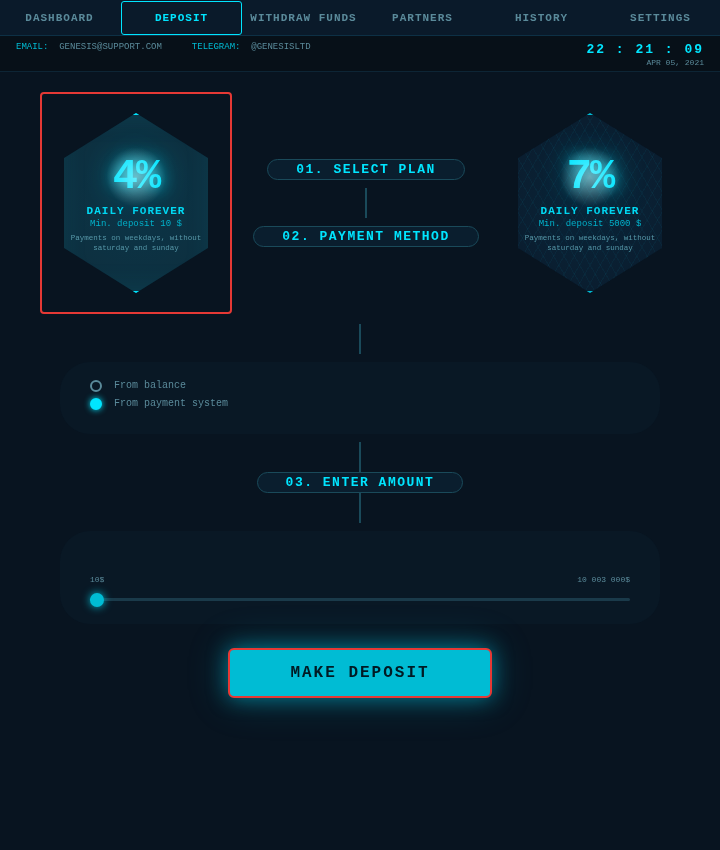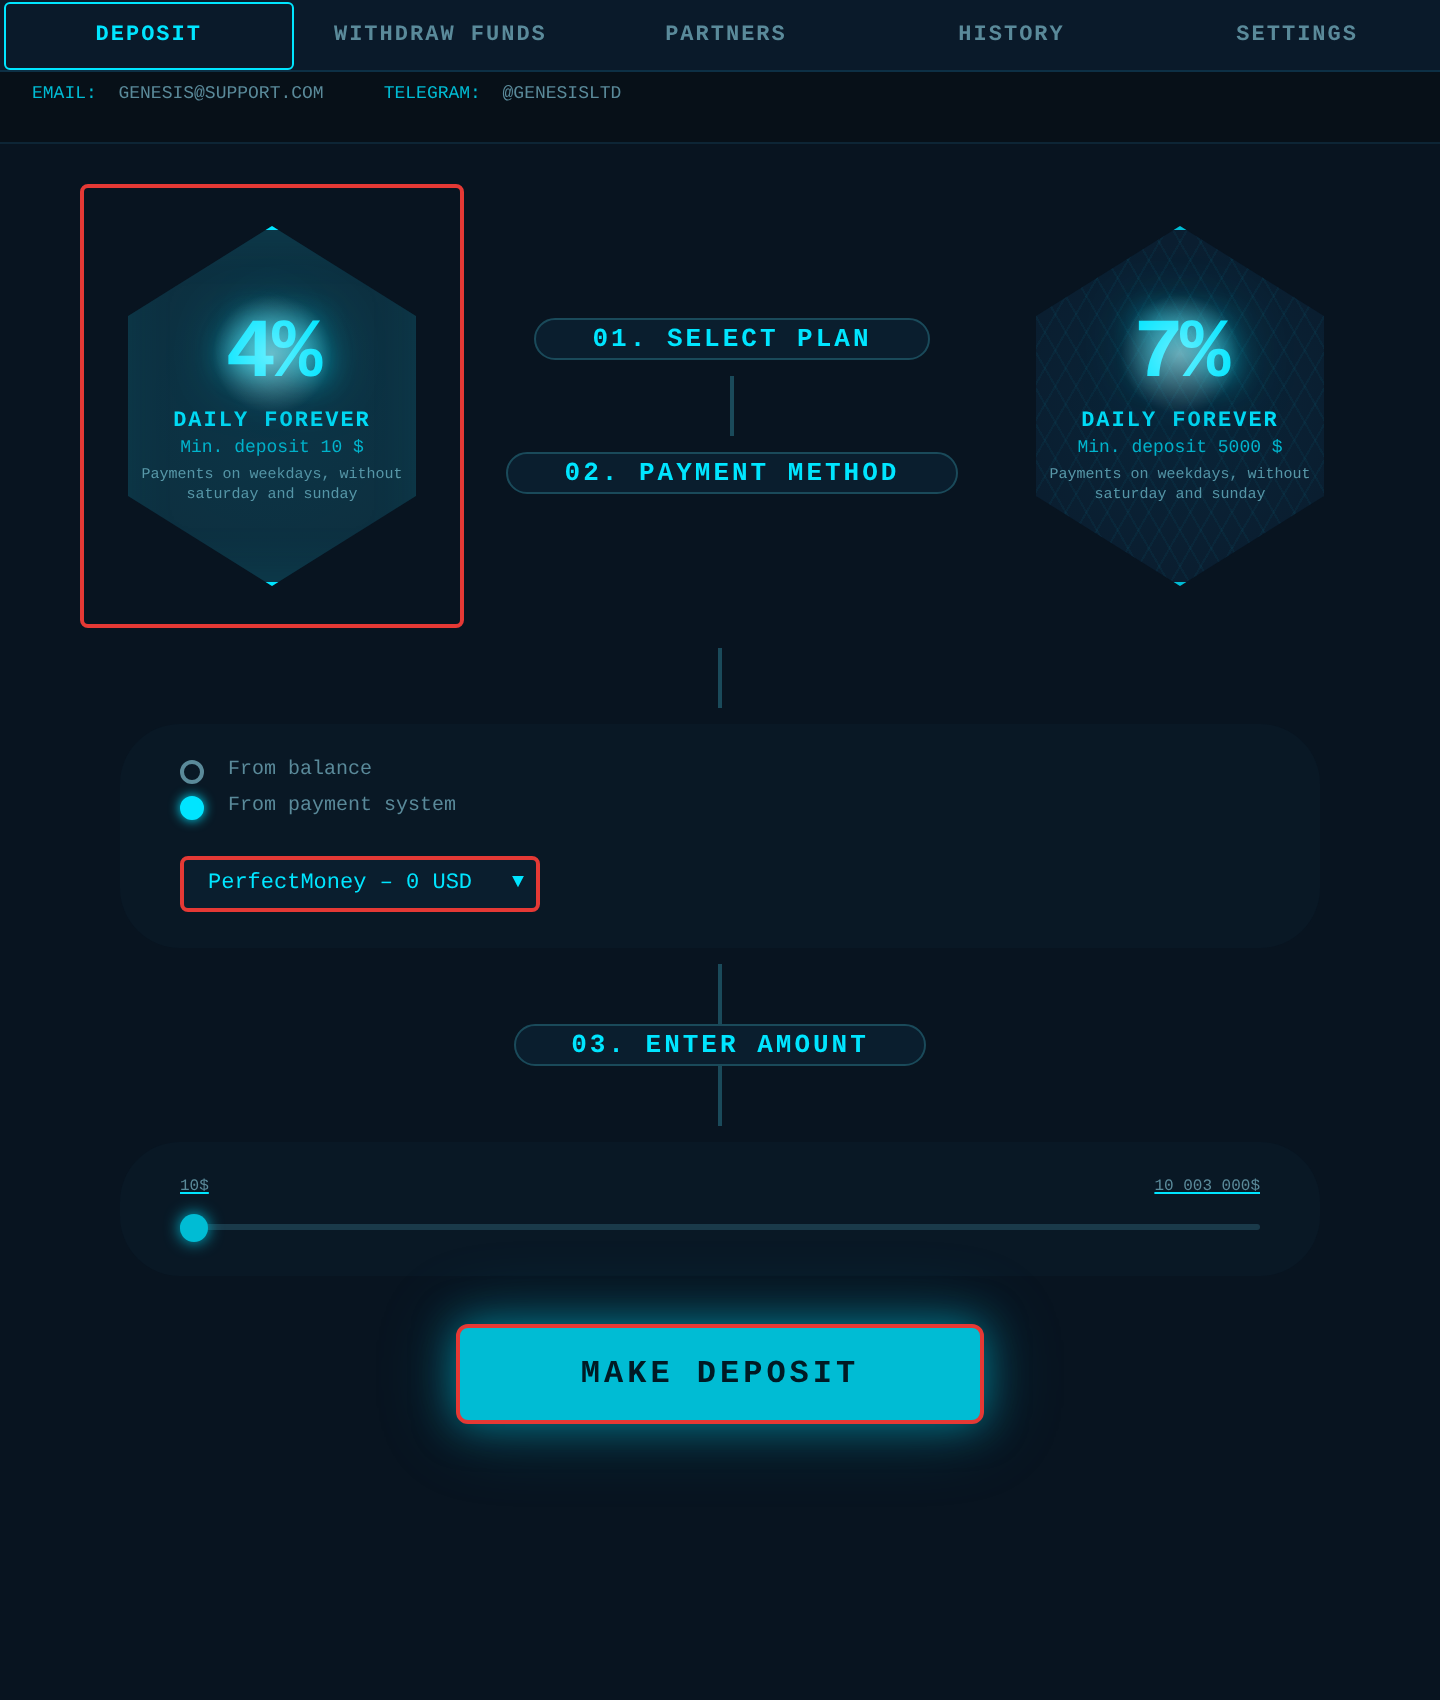--- a/index.html
+++ b/index.html
@@ -250,23 +250,22 @@
       color: #00e5ff;
       font-size: 14px;
       padding: 8px 20px;
       text-align: center;
       width: 200px;
       font-family: 'Courier New', monospace;
       outline: none;
     }
     .slider-container {
       width: 100%;
-      margin-top: 0;
+      margin-top: 26px;
       position: relative;
-      text-decoration: underline;
     }
     .slider-labels {
       display: flex;
       justify-content: space-between;
       font-size: 8px;
       color: #5a8a9a;
       margin-bottom: 4px;
     }
     .range-slider {
       width: 100%;
@@ -345,35 +344,40 @@
       width: 60px;
       height: 60px;
       background: radial-gradient(circle, rgba(255,255,255,0.4) 0%, transparent 70%);
       pointer-events: none;
     }
   </style>
 </head>
 <body>
 
 <nav>
+  <div class="nav-item">DASHBOARD</div>
   <div class="nav-item active">DEPOSIT</div>
   <div class="nav-item">WITHDRAW FUNDS</div>
   <div class="nav-item">PARTNERS</div>
   <div class="nav-item">HISTORY</div>
   <div class="nav-item">SETTINGS</div>
 </nav>
 
 <div class="info-bar">
   <div class="info-item">
     <span>EMAIL:</span>&nbsp;
     <span style="color:#5a8a9a">genesis@support.com</span>
   </div>
   <div class="info-item">
     <span>TELEGRAM:</span>&nbsp;
     <span style="color:#5a8a9a">@genesisLTD</span>
+  </div>
+  <div style="margin-left:auto; text-align:right">
+    <div class="clock">22 : 21 : 09</div>
+    <div class="clock-date">APR 05, 2021</div>
   </div>
 </div>
 
 <div class="main">
 
   <div class="plan-row">
 
     <div style="position:relative">
       <div class="hex-selected-wrapper">
         <div class="hex-wrapper">
@@ -414,30 +418,20 @@
 
   <div class="payment-panel">
     <div class="radio-row">
       <div class="radio-dot"></div>
       <span class="radio-label">From balance</span>
     </div>
     <div class="radio-row">
       <div class="radio-dot active"></div>
       <span class="radio-label">From payment system</span>
     </div>
-    <div style="margin-top:10px; position:relative; width:fit-content;">
-      <div class="select-wrapper">
-        <select class="payment-select">
-          <option>PerfectMoney – 0 USD</option>
-          <option>Bitcoin</option>
-          <option>Ethereum</option>
-        </select>
-        <span class="select-arrow">▼</span>
-      </div>
-    </div>
   </div>
 
   <div class="connector-line"></div>
 
   <div class="step-pill">03. ENTER AMOUNT</div>
 
   <div class="connector-line"></div>
 
   <div class="amount-panel">
     <div class="slider-container">

